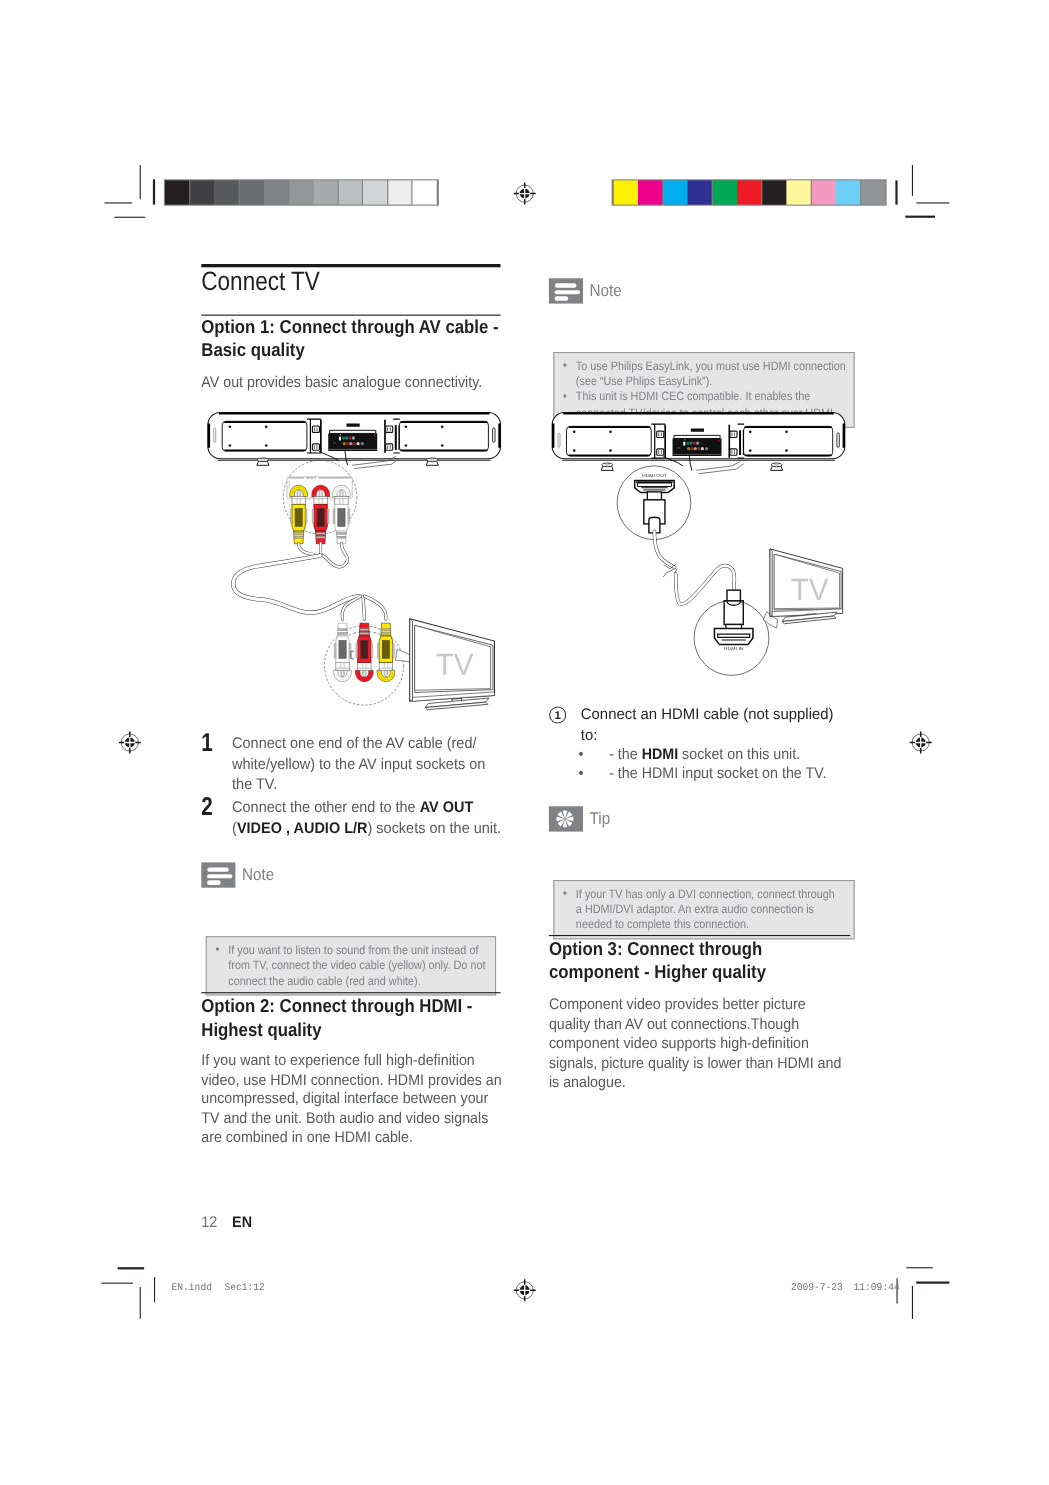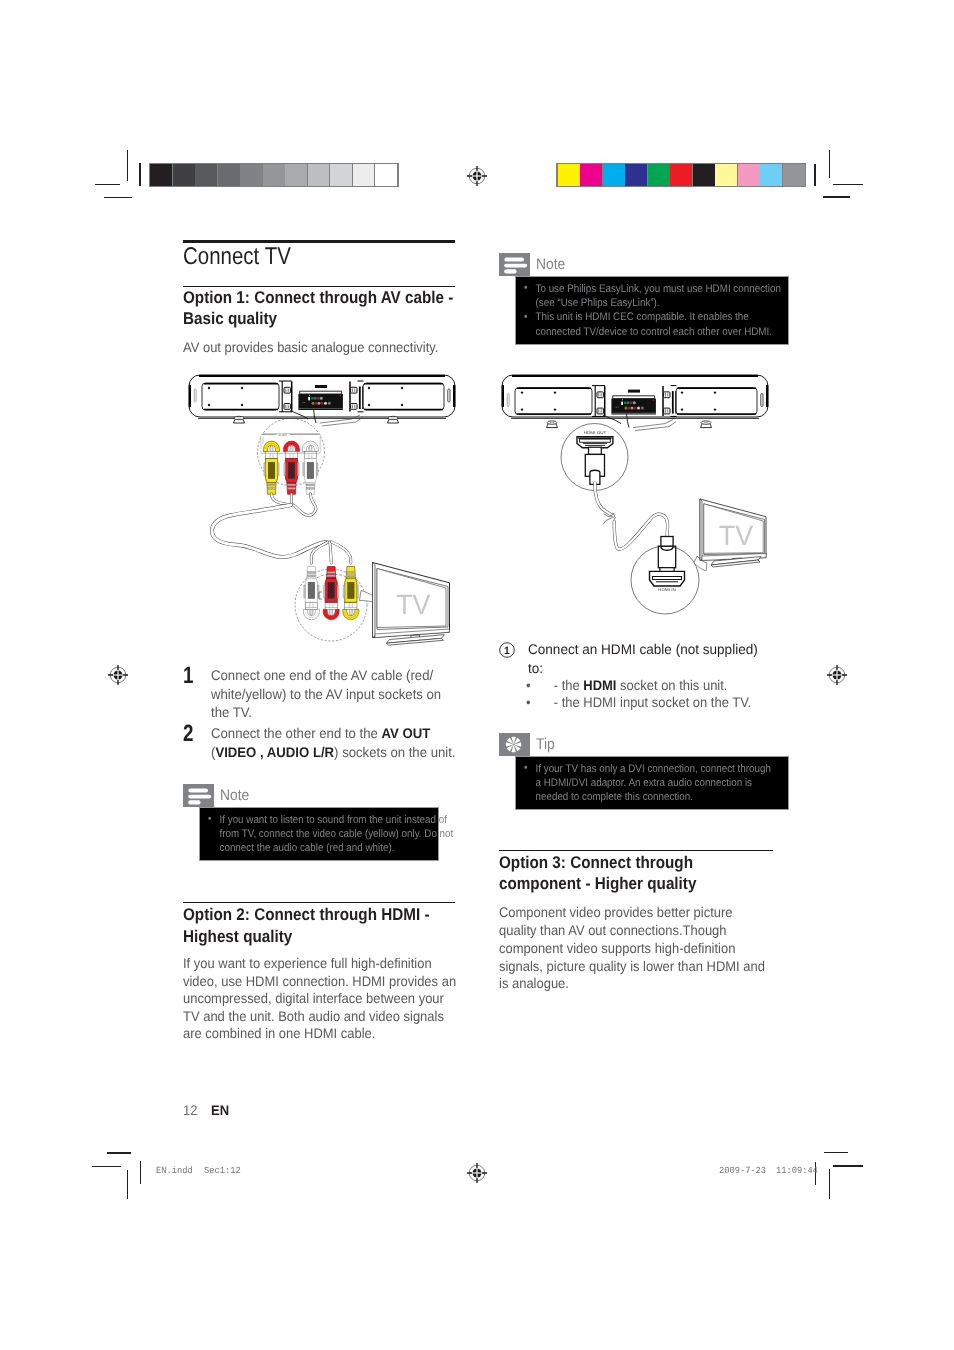--- a/index.html
+++ b/index.html
@@ -34,21 +34,21 @@
              transform:scaleX(0.8);transform-origin:0 0;line-height:18.4px;}
   .step .txt{font-size:14px;line-height:18.6px;color:#58595b;
              transform:scaleX(0.94);transform-origin:0 0;width:263px;}
   .step .txt b{color:#231f20;font-weight:700;}
 
   
   .nbox{position:absolute;}
   .nbox .tab{position:absolute;left:0;top:0;width:31px;height:23px;background:#808285;}
   .nbox .tablabel{position:absolute;left:37px;top:3px;font-size:15.4px;color:#808285;line-height:17px;
                   transform:scaleX(0.9);transform-origin:0 0;}
-  .nbox .frame{position:absolute;left:16px;border:1px solid #9a9a9a;box-sizing:border-box;background:#000000;}
+  .nbox .frame{position:absolute;left:4px;border:1px solid #9a9a9a;box-sizing:border-box;background:#e5e5e5;margin-top:44px;}
   .nbox ul{margin:0;padding:0;list-style:none;transform:scaleX(0.894);transform-origin:0 0;width:111.86%;}
   .nbox li{position:relative;font-size:11px;line-height:14.4px;color:#808285;padding-left:14px;white-space:nowrap;}
   .nbox li:before{content:"\2022";position:absolute;left:1px;top:-0.5px;font-size:11px;}
 
   .bullet{position:absolute;display:flex;font-size:14px;line-height:17.6px;color:#58595b;
           transform:scaleX(0.926);transform-origin:0 0;}
   .bullet .b{width:30px;flex:none;text-align:left;}
   .bullet b{color:#231f20;font-weight:700;}
 
   .footer-txt{position:absolute;font-family:"Liberation Mono",monospace;font-size:9.4px;color:#757578;letter-spacing:0px;transform:scaleX(0.93);transform-origin:0 0;white-space:pre;}
@@ -428,21 +428,21 @@
 
 <div class="nbox" style="left:183px;top:784px;width:272px;">
   <div class="tab">
     <svg width="31" height="23" viewBox="0 0 31 23">
       <rect x="5.4" y="4.6" width="19.6" height="4.0" rx="2.0" fill="#fff"></rect>
       <rect x="5.2" y="10.8" width="23.0" height="3.6" rx="1.8" fill="#fff"></rect>
       <rect x="5.2" y="16.3" width="12.4" height="4.2" rx="2.1" fill="#fff"></rect>
     </svg>
   </div>
   <div class="tablabel">Note</div>
-  <div class="frame" style="top:23px;width:240px;padding:4.5px 8px 4.6px 7px;box-sizing:border-box;">
+  <div class="frame" style="top:23px;width:264px;padding:4.5px 8px 4.6px 7px;box-sizing:border-box;">
     <ul>
       <li><span>If you want to listen to sound from the unit instead of</span><br><span>from TV, connect the video cable (yellow) only. Do not</span><br><span>connect the audio cable (red and white).</span></li>
     </ul>
   </div>
 </div>
 
 <div class="rule-thin" style="left:183px;top:901.6px;width:272px;"></div>
 <div class="h2 abs" style="left:183px;top:904.3px;width:300px;">
   <div>Option 2: Connect through HDMI -</div>
   <div>Highest quality</div>

